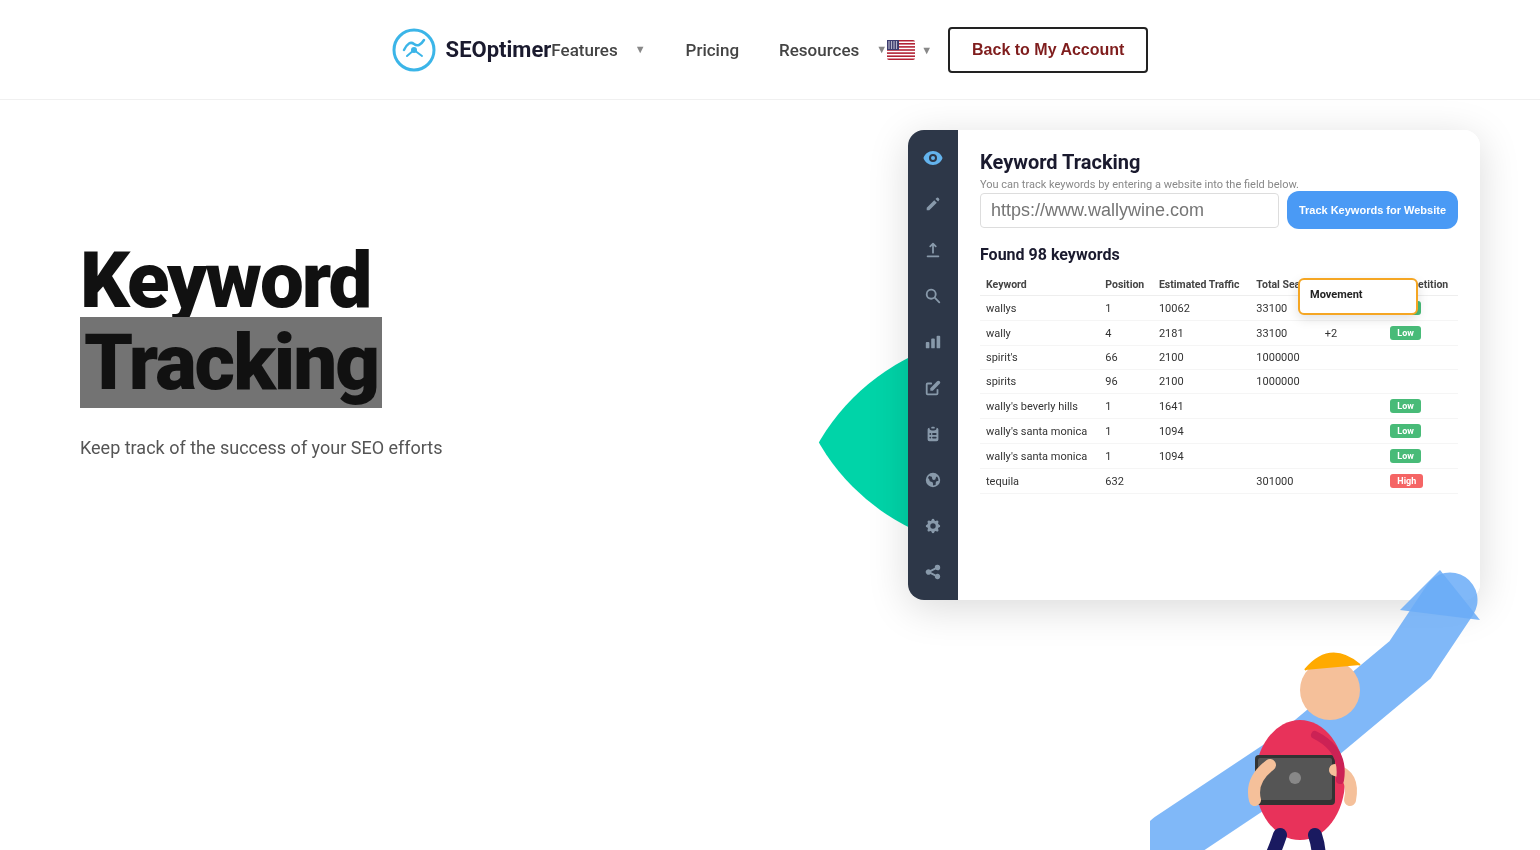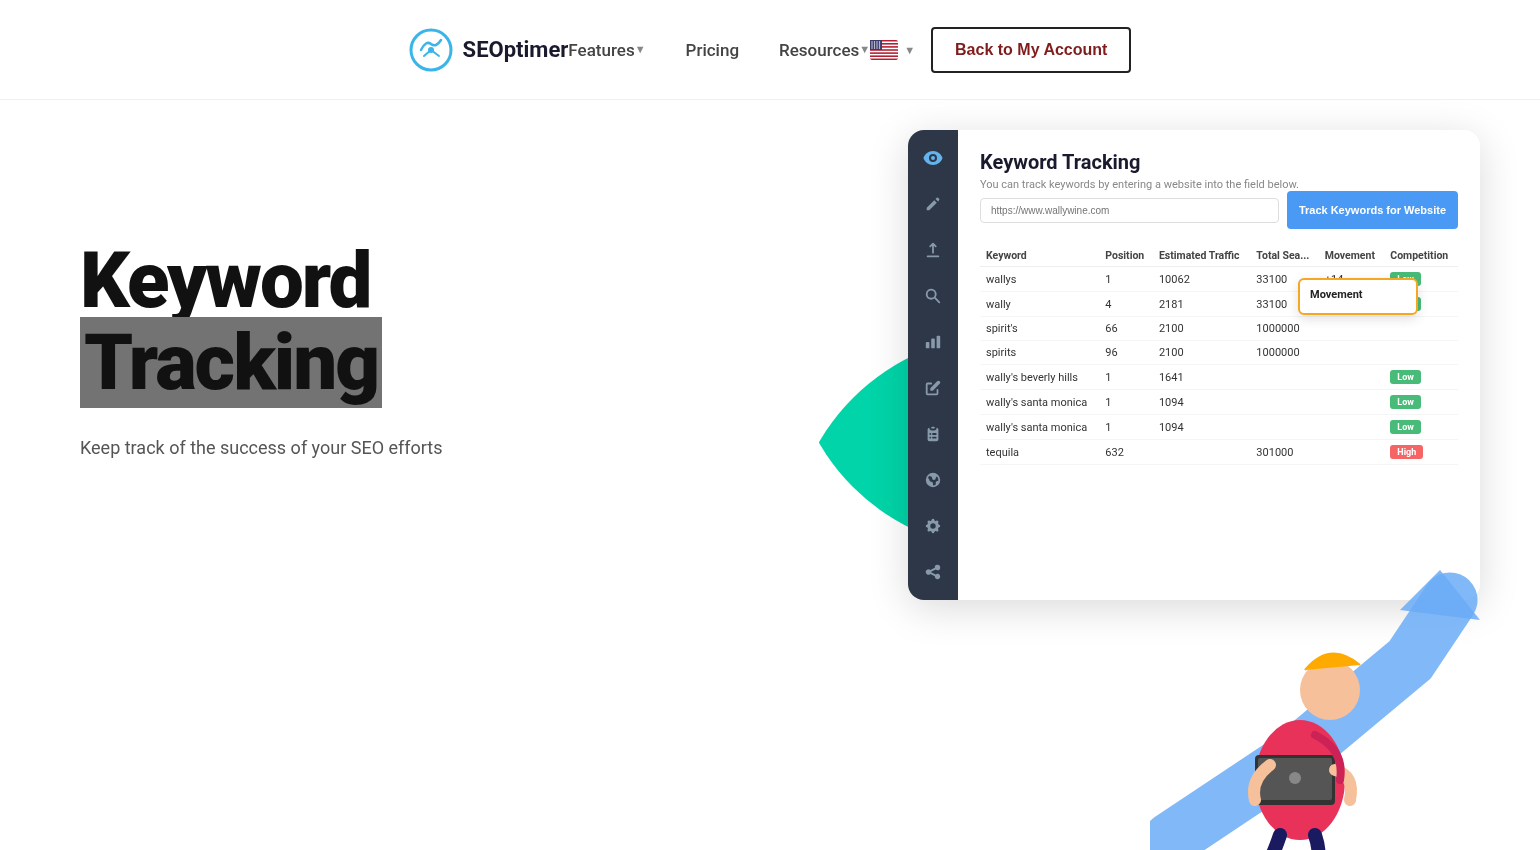--- a/index.html
+++ b/index.html
@@ -41,21 +41,21 @@
       gap: 40px;
       list-style: none;
     }
     .nav-links li a {
       text-decoration: none;
       color: #444;
       font-size: 17px;
       font-weight: 500;
       display: flex;
       align-items: center;
-      gap: 0;
+      gap: 17px;
     }
     .chevron {
       font-size: 11px;
       color: #888;
     }
     .nav-right {
       display: flex;
       align-items: center;
       gap: 16px;
     }
@@ -179,29 +179,29 @@
       display: flex;
       gap: 8px;
       margin-bottom: 16px;
       align-items: center;
     }
     .url-input {
       flex: 1;
       border: 1px solid #ddd;
       border-radius: 4px;
       padding: 6px 10px;
-      font-size: 10px;
+      font-size: 18px;
       color: #555;
       outline: none;
     }
     .track-btn {
       background: #4a9af5;
       color: #fff;
       border: none;
-      border-radius: 4px;
+      border-radius: 12px;
       padding: 13px 12px;
       font-size: 11px;
       font-weight: 600;
       cursor: pointer;
       white-space: nowrap;
     }
     .found-keywords {
       font-size: 16px;
       font-weight: 700;
       color: #1a1a2e;
@@ -421,20 +421,21 @@
 
     <div class="app-main">
       <div class="app-title">Keyword Tracking</div>
       <div class="app-subtitle-text">You can track keywords by entering a website into the field below.</div>
 
       <div class="url-row">
         <input class="url-input" type="text" readonly="" placeholder="https://www.wallywine.com" style="">
         <button class="track-btn">Track Keywords for Website</button>
       </div>
 
+      <div class="found-keywords">Found 98 keywords</div>
 
       <table class="kw-table">
         <thead>
           <tr>
             <th>Keyword</th>
             <th>Position</th>
             <th>Estimated Traffic</th>
             <th>Total Sea...</th>
             <th>Movement</th>
             <th>Competition</th>

